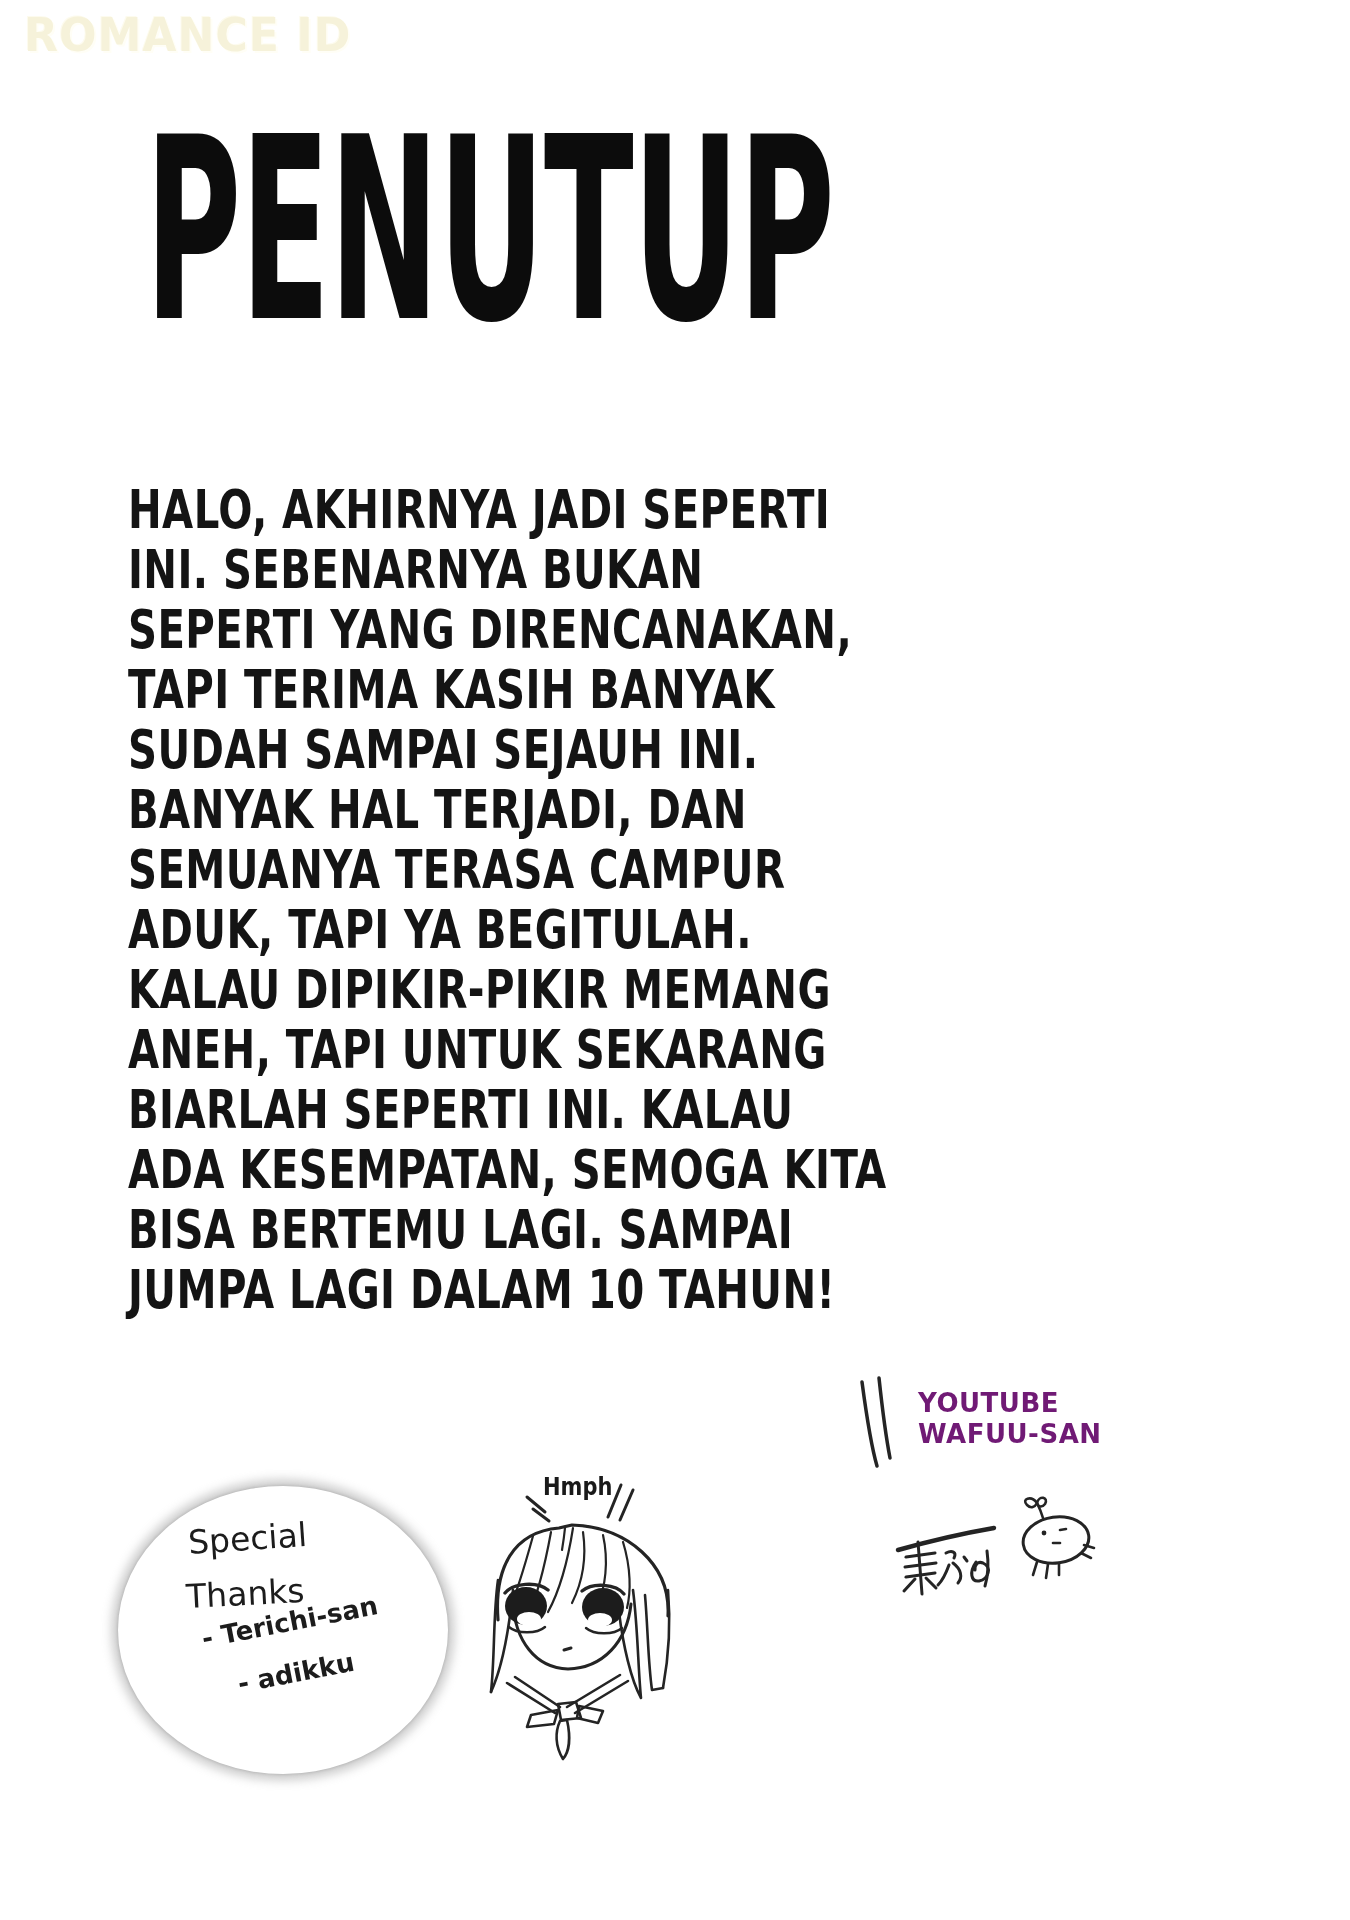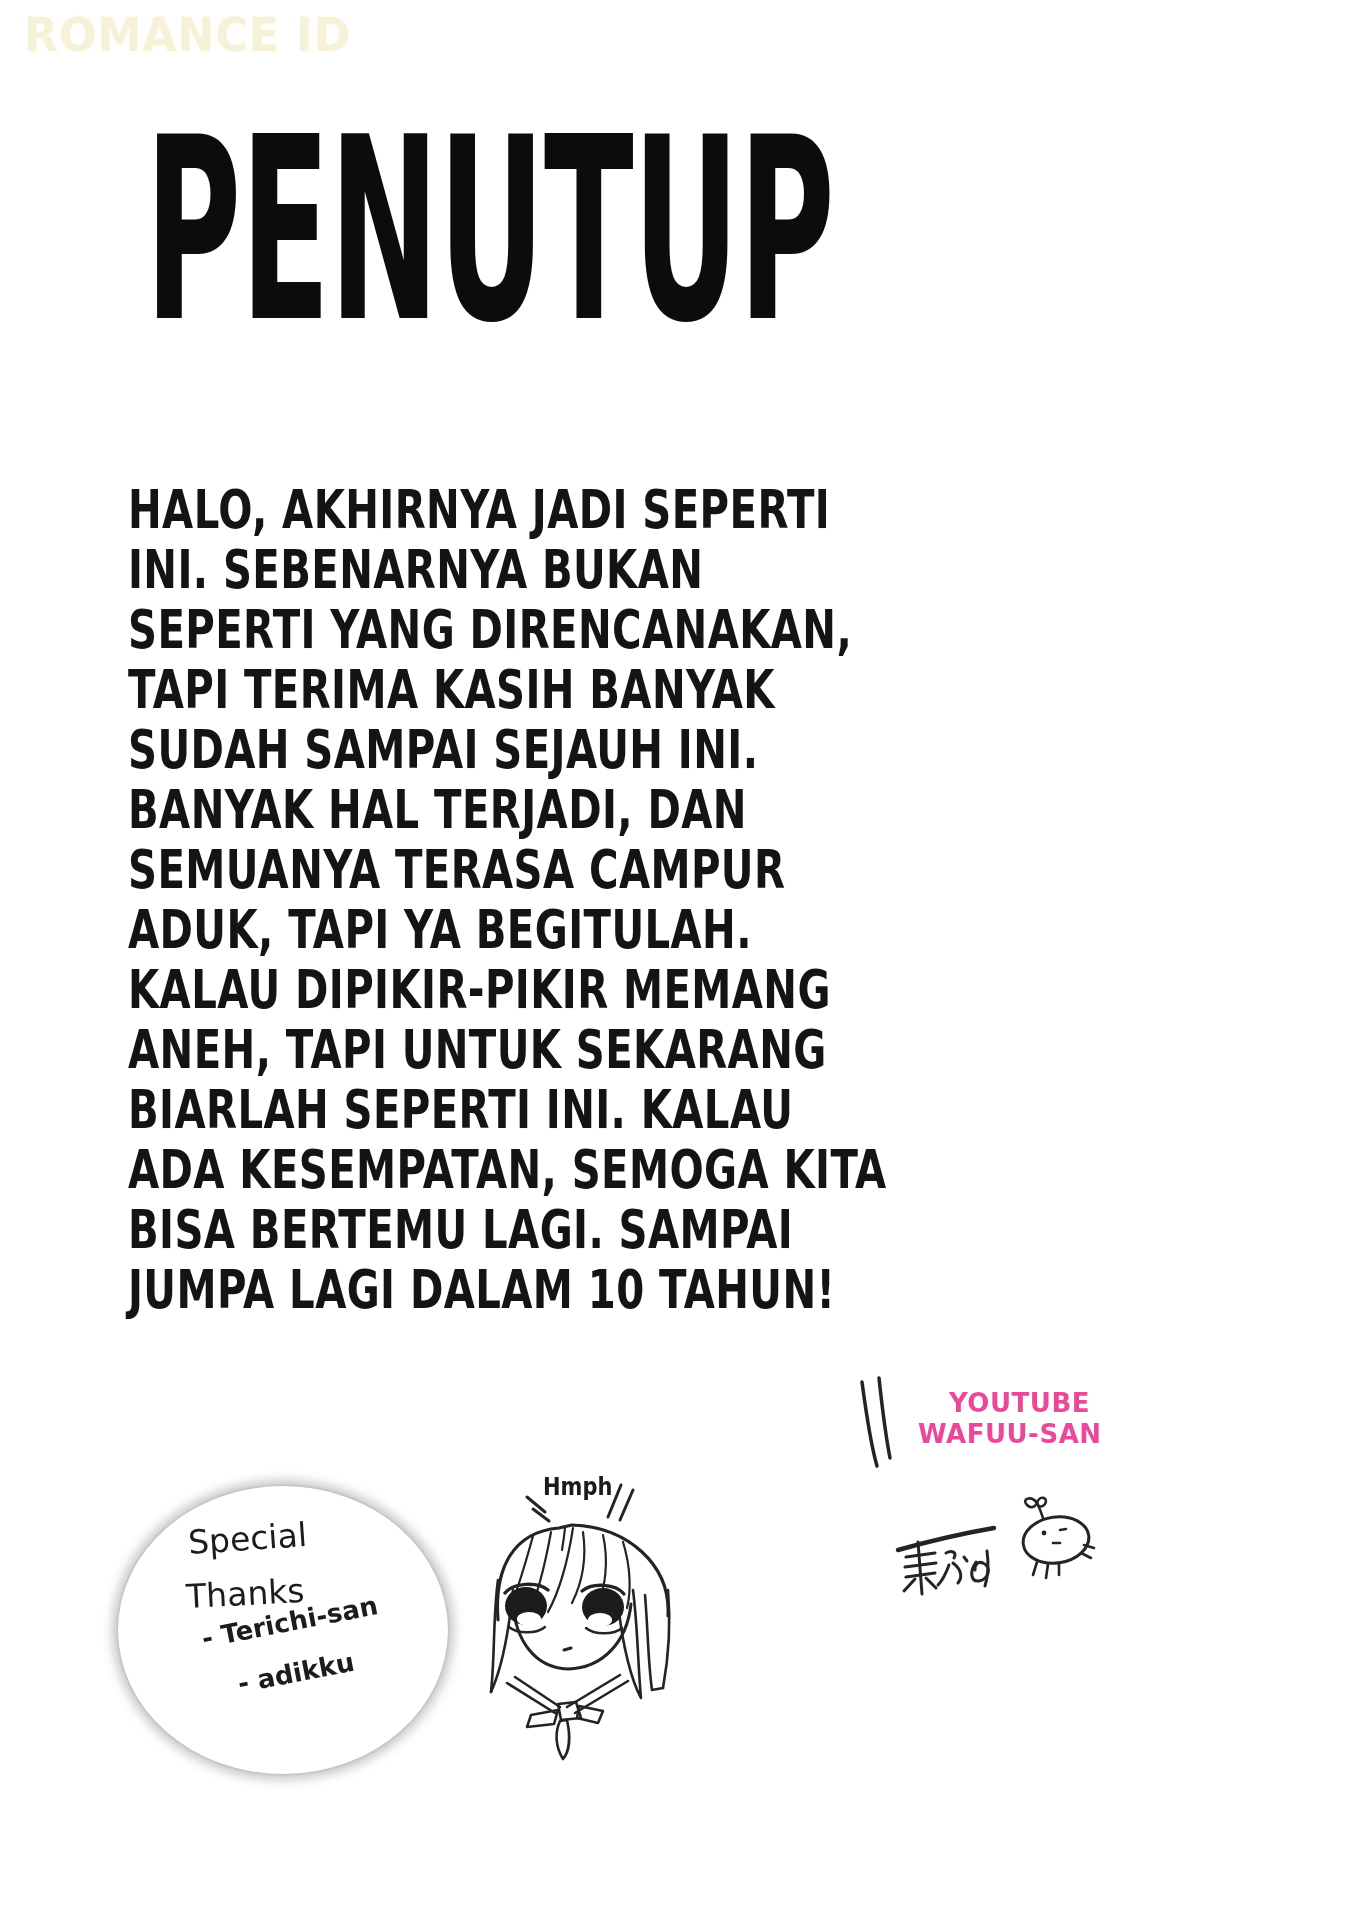--- a/index.html
+++ b/index.html
@@ -58,26 +58,26 @@
     font-weight: bold;
     letter-spacing: 0.5px;
     color: #141414;
   }
 
   .yt-credit {
     position: absolute;
     left: 918px;
     top: 1388px;
     width: 172px;
-    text-align: right;
+    text-align: left;
     font-weight: bold;
     font-size: 26px;
     line-height: 31px;
     letter-spacing: 0.5px;
-    color: #ec4899;
+    color: #701a75;
     white-space: nowrap;
   }
 
   .hmph {
     position: absolute;
     left: 543px;
     top: 1472px;
     font-size: 25px;
     font-weight: bold;
     color: #1a1a1a;

